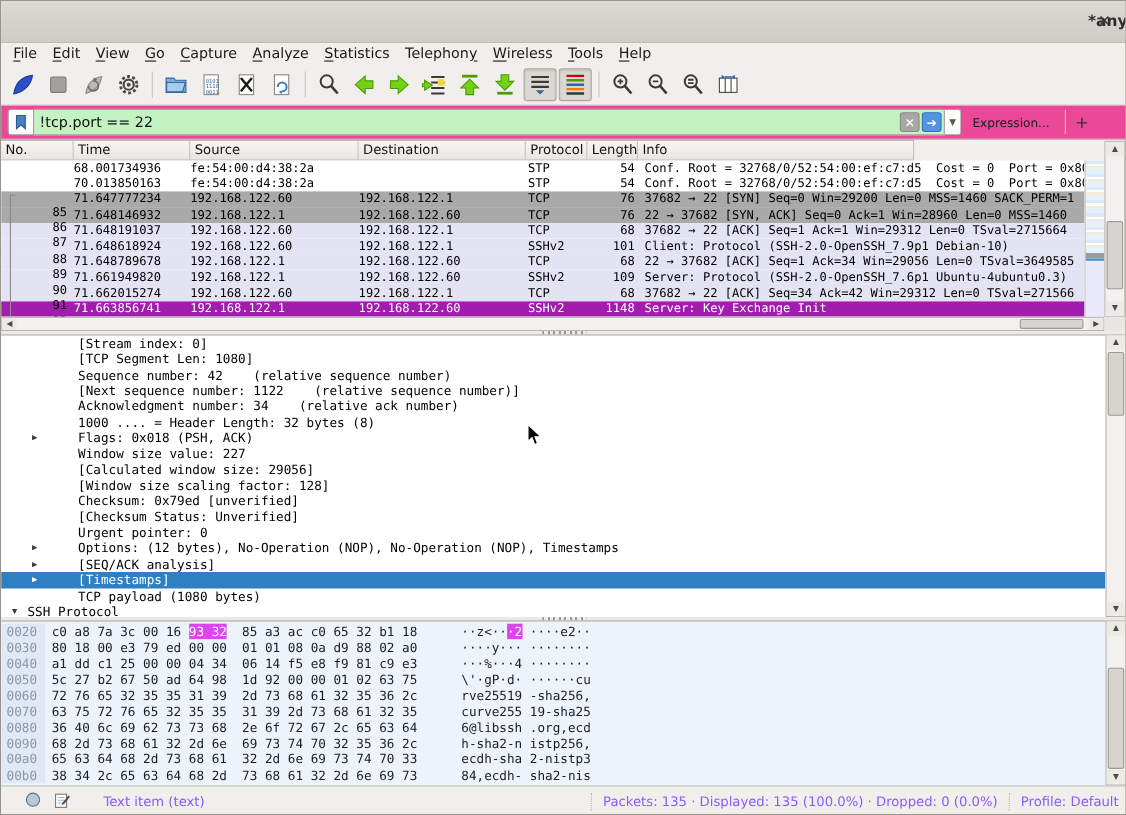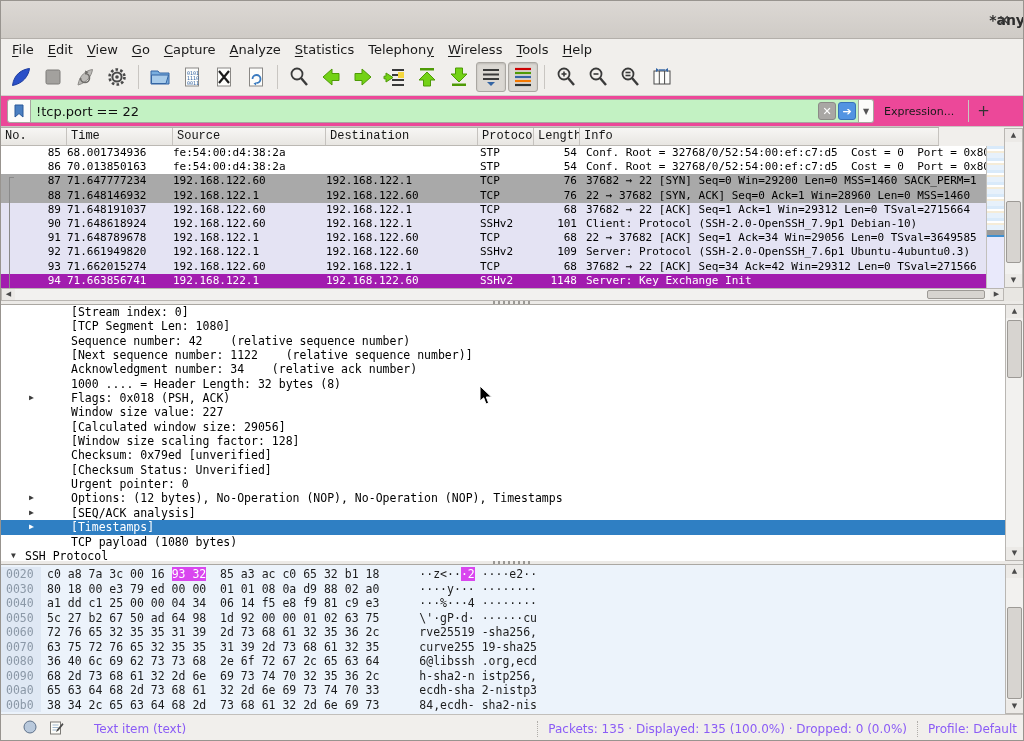--- a/index.html
+++ b/index.html
@@ -45,32 +45,32 @@
     display:flex; align-items:center; justify-content:center; font-size:11px; font-weight:bold; color:#fff; }
   #clear-btn { background:#a9a7a4; border:1px solid #8c8a87; }
   #apply-btn { background:#5294e2; border:1px solid #3871b8; }
   #filter-dropdown { width:15px; height:24px; background:#fcfcfa; border:1px solid #a8a5a0; border-left:none;
     border-radius:0 3px 3px 0; display:flex; align-items:center; justify-content:center;
     font-size:8px; color:#555; }
   #expression-label { font-size:11px; color:#1a1a1a; margin-left:10px; }
   #add-filter-btn { font-size:15px; color:#333; margin-left:14px; padding:0 8px;
     border-left:1px solid #c9c6c2; height:22px; display:flex; align-items:center; }
   
-  #pl-header { position:absolute; left:0; top:126px; width:938px; height:19px;
+  #pl-header { position:absolute; left:0; top:126px; width:830px; height:19px;
     display:grid; grid-template-columns:66px 106px 153px 152px 56px 46px 1fr;
     background:linear-gradient(#f7f6f4,#e8e6e2); border-top:1px solid #b3afaa;
-    border-bottom:1px solid #bbb8b3;font-family:Liberation Mono, monospace; }
+    border-bottom:1px solid #bbb8b3; }
   .pl-h-cell { font-size:12px; color:#141414; padding:1px 0 0 4px;
     border-right:1px solid #c6c3bf; overflow:hidden; white-space:nowrap; }
   #pl-rows { position:absolute; left:0; top:145px; width:985px; height:142px;
     background:#fff; overflow:hidden;
     font-family:"DejaVu Sans Mono","Liberation Mono",monospace; font-size:11px; }
   .p-row { display:grid; grid-template-columns:66px 106px 153px 152px 56px 46px 1fr;
     height:14.2px; line-height:14.2px; white-space:pre; color:#000; }
-  .p-row .c-no { text-align:right; padding-right:6px; }
+  .p-row .c-no { text-align:right; padding-right:6px;margin-top:40px; }
   .p-row .c-len { text-align:right; padding-right:3px; }
   .p-row .c-pro { padding-left:2px; }
   .p-row .c-info { padding-left:6px; overflow:hidden; }
   .row-stp { background:#ffffff; }
   .row-gray { background:#a9a9a9; }
   .row-lav { background:#e4e3f3; }
   .row-sel { background:#a21caf; color:#fff !important; }
   #conv-bracket { position:absolute; left:8px; top:176px; width:5px; height:112px;
     border-left:1px solid #8a8a8a; border-top:1px solid #8a8a8a; pointer-events:none; }
   

